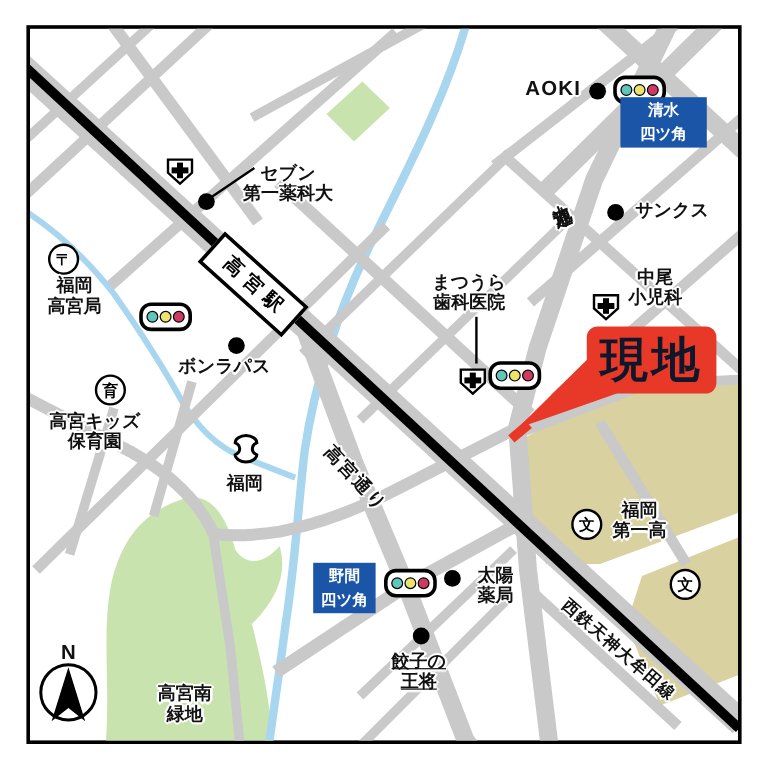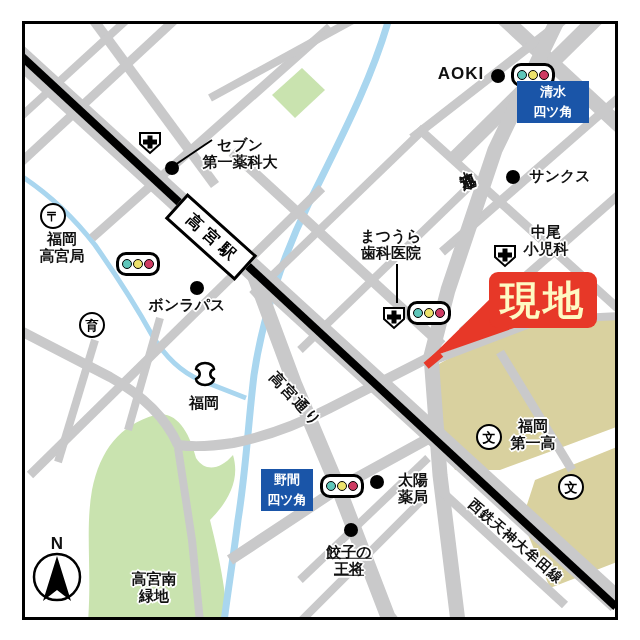--- a/index.html
+++ b/index.html
@@ -18,21 +18,21 @@
   .sig-g{background:#5EC6BA;} .sig-y{background:#EDE26B;} .sig-r{background:#CE3A62;}
   .circle-icon{position:absolute;transform:translate(-50%,-50%);width:22px;height:22px;background:#fff;border:2px solid #000;
           border-radius:50%;font-size:13px;font-weight:bold;color:#000;display:flex;align-items:center;justify-content:center;line-height:1;}
   .bluebox{position:absolute;background:#1A55A8;color:#fff;font-weight:bold;font-size:13px;line-height:20px;
           text-align:center;padding:1px 4px;text-shadow:none;}
   .bluebox div{color:#fff;}
   .station{position:absolute;left:164px;top:220px;width:88px;height:28px;background:#fff;border:3px solid #000;
           transform:rotate(42deg);display:flex;align-items:center;justify-content:center;}
   .station span{font-size:16px;font-weight:bold;letter-spacing:6px;margin-left:6px;white-space:nowrap;}
   .site-box{position:absolute;left:489px;top:272px;width:108px;height:56px;background:#E73828;border-radius:9px;
-          color:#fef9c3;font-size:40px;font-weight:bold;text-align:center;line-height:56px;letter-spacing:3px;}
+          color:#0f172a;font-size:40px;font-weight:bold;text-align:center;line-height:56px;letter-spacing:3px;}
   .rot47{transform:translate(-50%,-50%) rotate(47deg);letter-spacing:2px;}
   .rot41{transform:translate(-50%,-50%) rotate(41deg);letter-spacing:1px;}
   .vert{writing-mode:vertical-rl;text-orientation:upright;transform:translate(-50%,-50%) rotate(-23deg);letter-spacing:2px;}
   .n-label{font-size:17px;}
 </style>
 </head>
 <body>
 
 <div class="frame">
   <div class="canvas">
@@ -160,20 +160,24 @@
 
     <div class="lbl fs15" style="left:240px;top:153px;">
       <div>セブン</div>
       <div>第一薬科大</div>
     </div>
     <div class="lbl fs15" style="left:62px;top:247px;">
       <div>福岡</div>
       <div>高宮局</div>
     </div>
     <div class="lbl fs15" style="left:187px;top:307px;font-family:Liberation Mono, monospace;">ボンラパス</div>
+    <div class="lbl fs15" style="left:79px;top:360px;">
+      <div>高宮キッズ</div>
+      <div>保育園</div>
+    </div>
     <div class="lbl fs15" style="left:204px;top:403px;">福岡</div>
     <div class="lbl fs15" style="left:154px;top:587px;">
       <div>高宮南</div>
       <div>緑地</div>
     </div>
     <div class="lbl fs17" style="left:461px;top:74px;letter-spacing:1px;">AOKI</div>
     <div class="lbl fs15" style="left:560px;top:176px;">サンクス</div>
     <div class="lbl fs15" style="left:546px;top:240px;">
       <div>中尾</div>
       <div>小児科</div>

